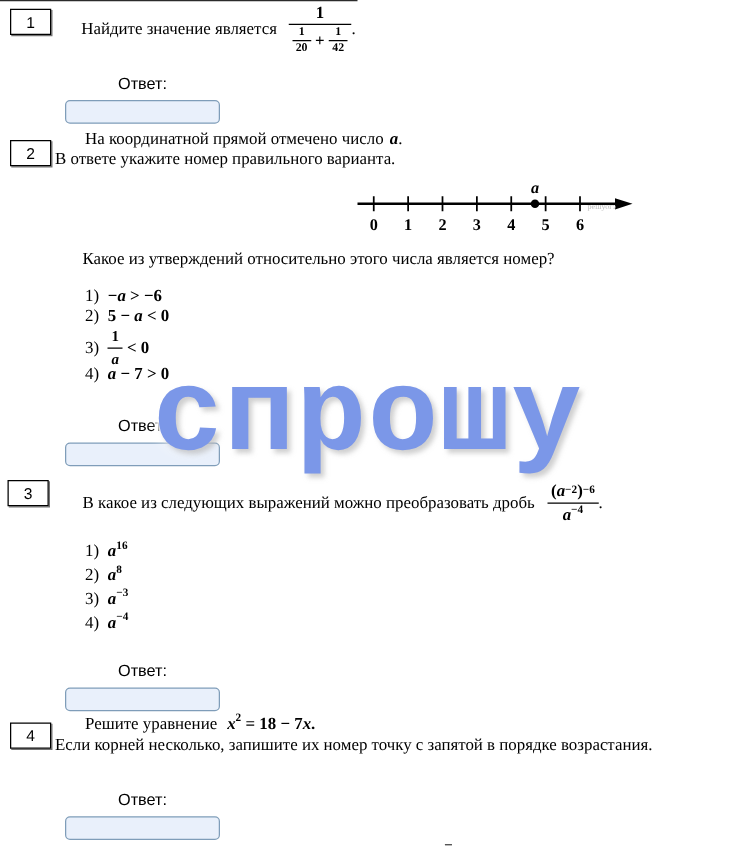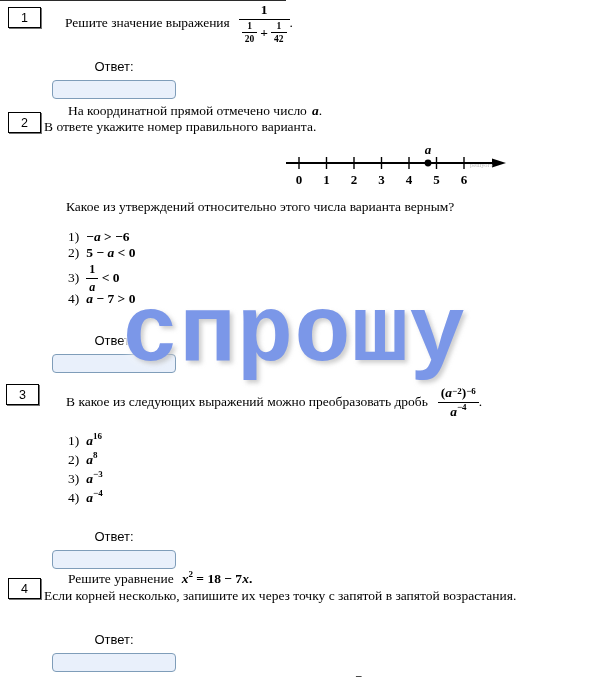--- a/index.html
+++ b/index.html
@@ -51,21 +51,21 @@
 </head>
 <body>
 
 <div class="page">
   <div class="top-border"></div>
 
   <div class="numbox" style="left:8px;top:7px">
     <span>1</span>
   </div>
   <div class="row" style="left:65px;top:2px;height:42px">
-    <span class="txt">Решите значение выражения</span>
+    <span class="txt">Найдите значение является</span>
     <span class="frac" style="margin-left:9px">
       <span class="ftop">
           <span>1</span>
         </span>
       <span class="fbot">
         <span class="frac sm">
           <span class="ftop">
               <span>1</span>
             </span>
           <span class="fbot">
@@ -118,21 +118,21 @@
     <text x="97.5" y="40" text-anchor="middle">3</text>
     <text x="125" y="40" text-anchor="middle">4</text>
     <text x="152.5" y="40" text-anchor="middle">5</text>
     <text x="180" y="40" text-anchor="middle">6</text>
     <circle cx="144" cy="19" r="3.4"></circle>
     <text class="pt" x="144" y="10" text-anchor="middle">a</text>
     <text class="faint" x="186" y="23">решуогэ</text>
   </svg>
 
   <div class="row" style="left:66px;top:199px">
-    <span class="txt">Какое из утверждений относительно этого числа варианта верным?</span>
+    <span class="txt">Какое из утверждений относительно этого числа является номер?</span>
   </div>
 
   <div class="opt" style="left:68px;top:229px">
     <span class="olabel">1)</span>
     <span class="math">−</span>
       <span class="math var">a</span>
       <span class="math"> &gt; −6</span>
   </div>
   <div class="opt" style="left:68px;top:245px">
     <span class="olabel">2)</span>
@@ -218,21 +218,21 @@
   </div>
   <div class="row" style="left:68px;top:571px">
     <span class="txt">Решите уравнение</span>
     <span class="math var" style="margin-left:8px">x</span>
       <span class="sup">2</span>
       <span class="math"> = 18 − 7</span>
       <span class="math var">x</span>
       <span class="math">.</span>
   </div>
   <div class="row it" style="left:44px;top:588px">
-    <span class="txt">Если корней несколько, запишите их через точку с запятой в запятой возрастания.</span>
+    <span class="txt">Если корней несколько, запишите их номер точку с запятой в порядке возрастания.</span>
   </div>
 
   <div class="answer" style="left:52px;top:632px;height:22px">
     <span>Ответ:</span>
     <input class="abox" style="">
   </div>
 
   <div class="cutmark">–</div>
 </div>
 

